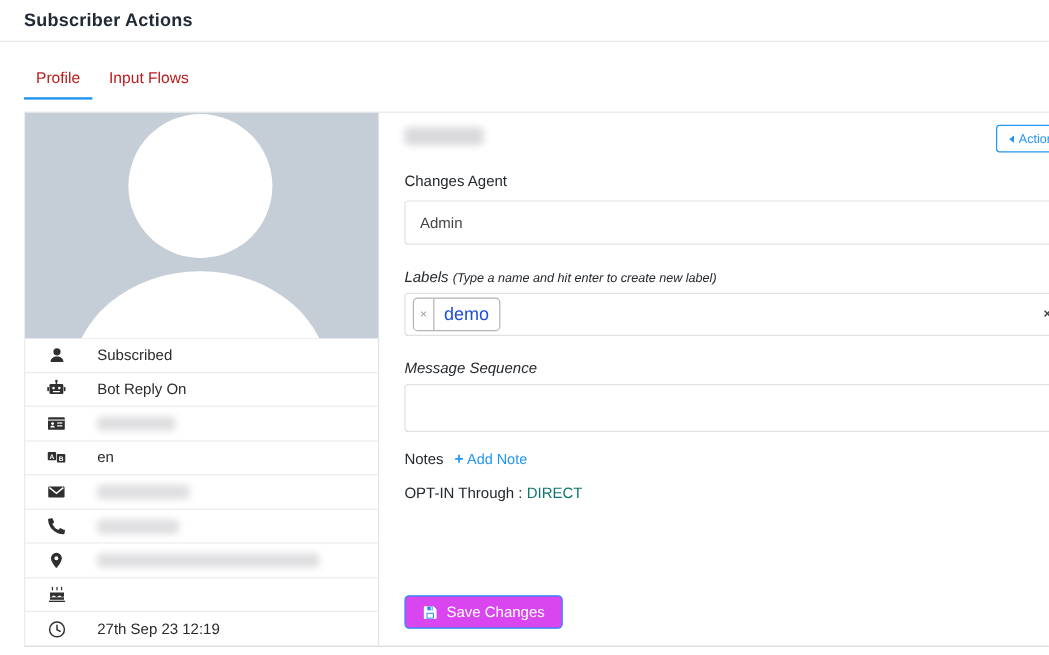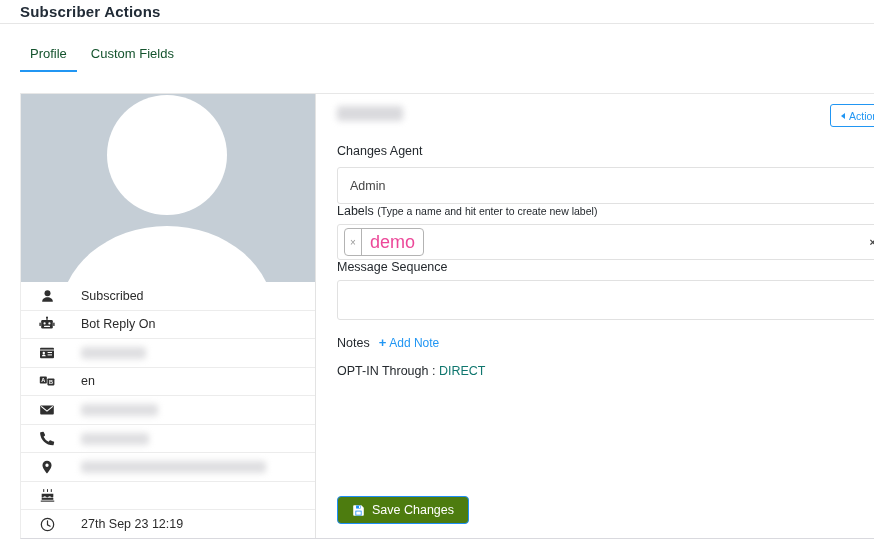--- a/index.html
+++ b/index.html
@@ -1,25 +1,25 @@
 <!DOCTYPE html>
 <html><head>
 <meta charset="utf-8">
 <style>
   * { margin:0; padding:0; box-sizing:border-box; }
   html,body { width:874px; height:546px; overflow:hidden; background:#fff;
     font-family:"Liberation Sans", sans-serif; color:#24292e; }
 
   
-  .modal-header { height:24px; border-bottom:1px solid #e6e6e6; display:flex; align-items:center; padding:0 20px; }
+  .modal-header { height:35px; border-bottom:1px solid #e6e6e6; display:flex; align-items:center; padding:0 20px; }
   .modal-title { font-size:15px; font-weight:600; color:#212b36; letter-spacing:.2px; }
 
   
   .tabs { display:flex; gap:4px; padding:22px 0 0 20px; }
-  .tab { font-size:13px; color:#14532d; padding:0 10px 9px 10px; cursor:pointer; border-bottom:2px solid transparent; }
+  .tab { font-size:13px; color:#b91c1c; padding:0 10px 9px 10px; cursor:pointer; border-bottom:2px solid transparent; }
   .tab.active { border-bottom-color:#2196f3; }
 
   
   .card { position:absolute; left:20px; right:0; top:93px; height:446px;
     border-top:1px solid #e7e7e7; border-bottom:1px solid #d9d9de; border-left:1px solid #ececec;
     display:flex; background:#fff; }
 
   
   .left-col { width:295px; border-right:1px solid #e3e3e3; display:flex; flex-direction:column; }
   .avatar { height:188px; background:#c5ced6; overflow:hidden; flex:none; }
@@ -37,55 +37,55 @@
   .right-col { flex:1; position:relative; padding:12px 0 0 21px; }
   .field-label { font-size:12.5px; color:#24292e; }
   .hint { font-size:10.5px; color:#24292e; }
 
   .select-box, .labels-box, .seq-box { width:calc(100% + 12px); border:1px solid #e1e1e1; border-radius:3px; background:#fff; position:relative; }
   .select-box { height:37px; margin-top:9px; display:flex; align-items:center; padding-left:12px; font-size:12.5px; color:#454545; }
 
   .labels-box { min-height:36px; margin-top:6px; padding:3px 24px 3px 6px; display:flex; align-items:center; }
   .tag { display:flex; align-items:stretch; border:1px solid #b3b3b3; border-radius:4px; overflow:hidden; height:28px; background:#fff; }
   .tag-x { width:17px; display:flex; align-items:center; justify-content:center; border-right:1px solid #b3b3b3; color:#999; font-size:10px; cursor:pointer; }
-  .tag-text { display:flex; align-items:center; padding:0 8px; font-size:18px; color:#ec4899; }
+  .tag-text { display:flex; align-items:center; padding:0 8px; font-size:15px; color:#1d4ed8; }
   .clear-x { position:absolute; right:9px; top:50%; transform:translateY(-50%); font-size:11px; font-weight:bold; color:#444; cursor:pointer; }
 
   .seq-box { height:40px; margin-top:6px; }
 
-  .section { margin-top:0; }
+  .section { margin-top:20px;font-style:italic; }
   .notes-row { margin-top:15px; display:flex; align-items:flex-end; gap:9px; }
   .add-note { color:#2196f3; font-size:12px; display:flex; align-items:center; gap:3px; cursor:pointer; }
   .add-note .plus { font-size:13px; font-weight:bold; }
 
   .optin-row { margin-top:14px; font-size:12.5px; }
   .optin-value { color:#0f766e; }
 
   
   .actions-btn { position:absolute; top:10px; right:-26px; width:70px; height:23px;
     border:1px solid #2196f3; border-radius:3px; background:#fff; color:#2196f3;
     font-size:10.5px; display:flex; align-items:center; justify-content:flex-start; padding-left:10px; gap:4px; cursor:pointer;
     font-family:"Liberation Sans", sans-serif; }
   .caret-left { width:0; height:0; border-top:3.5px solid transparent; border-bottom:3.5px solid transparent; border-right:4.5px solid #2196f3; }
 
   
   .save-btn { position:absolute; left:21px; bottom:14px; height:28px; padding:0 14px;
-    background:#4d7c0f; border:1px solid #1e8ff7; border-radius:4px; color:#fff; font-size:12.5px;
+    background:#d946ef; border:1px solid #1e8ff7; border-radius:4px; color:#fff; font-size:12.5px;
     display:flex; align-items:center; gap:7px; cursor:pointer; font-family:"Liberation Sans", sans-serif; }
 </style>
 </head>
 <body>
 
 <div class="modal-header">
   <div class="modal-title">Subscriber Actions</div>
 </div>
 
 <div class="tabs">
   <div class="tab active">Profile</div>
-  <div class="tab">Custom Fields</div>
+  <div class="tab">Input Flows</div>
 </div>
 
 <div class="card">
 
   <div class="left-col">
     <div class="avatar">
       <svg width="293" height="188" viewBox="0 0 293 188">
         <rect width="293" height="188" fill="#c5ced6"></rect>
         <circle cx="146" cy="61" r="60" fill="#ffffff"></circle>
         <ellipse cx="146" cy="222" rx="107" ry="90" fill="#ffffff"></ellipse>

